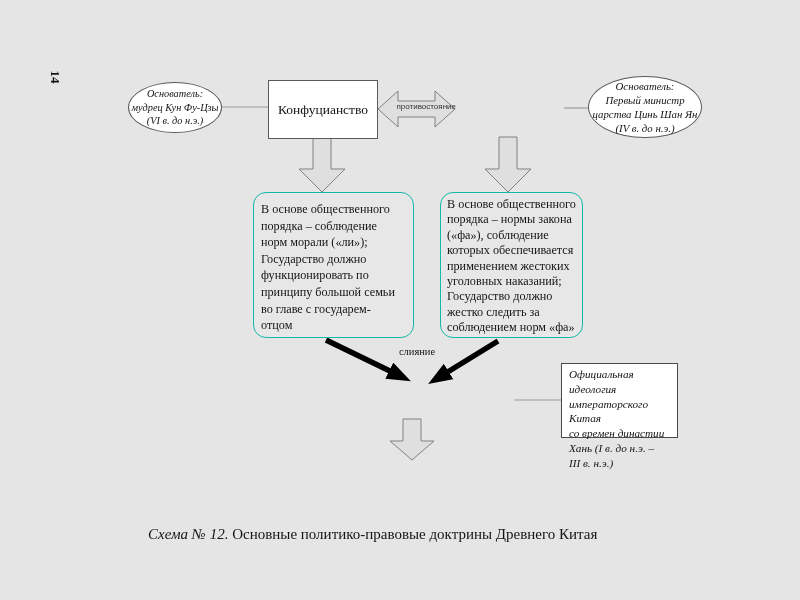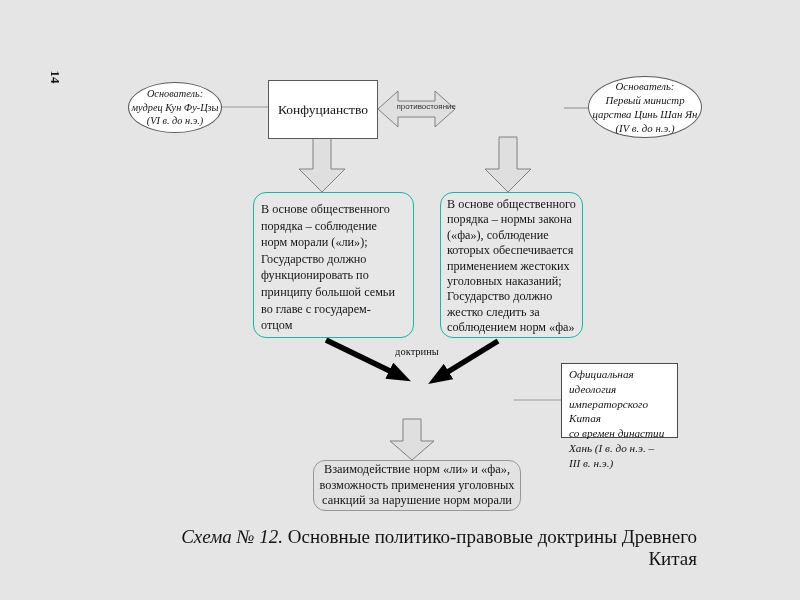--- a/index.html
+++ b/index.html
@@ -58,21 +58,21 @@
     padding:3px 2px 0 7px; box-sizing:border-box; white-space:pre-line;
   }
 
   #result-box {
     left:313px; top:460px; width:206px; height:49px;
     background:#e2e2e2; border:1px solid #979797; border-radius:12px;
     display:flex; align-items:center; justify-content:center;
     text-align:center; font-size:12.4px; line-height:15.8px; white-space:pre-line;
   }
 
-  #caption { left:157px; top:526px; width:540px; text-align:right; font-size:19px; }
+  #caption { left:148px; top:526px; width:540px; text-align:left; font-size:15px; }
   #caption .ital { font-style:italic; }
 
   .block-arrow { fill:#dfdfdf; stroke:#808080; stroke-width:1; }
   .connector   { stroke:#9a9a9a; stroke-width:1.2; }
   .merge-line  { stroke:#000000; stroke-width:5.5; }
 </style>
 </head>
 <body>
 
 <div id="canvas">
@@ -128,31 +128,28 @@
   <div class="abs gray-box" id="principle-right">В основе общественного
 порядка – нормы закона
 («фа»), соблюдение
 которых обеспечивается
 применением жестоких
 уголовных наказаний;
 Государство должно
 жестко следить за
 соблюдением норм «фа»</div>
 
-  <div class="abs" id="merge-label">доктрины</div>
+  <div class="abs" id="merge-label">слияние</div>
 
 
   <div class="abs" id="ideology-box">Официальная идеология
 императорского Китая
 со времен династии
 Хань (I в. до н.э. –
 III в. н.э.)</div>
 
-  <div class="abs" id="result-box">Взаимодействие норм «ли» и «фа»,
-возможность применения уголовных
-санкций за нарушение норм морали</div>
 
   <div class="abs" id="caption">
     <span class="ital">Схема № 12.</span>
     <span>Основные политико-правовые доктрины Древнего Китая</span>
   </div>
 
 </div>
 
 </body></html>

